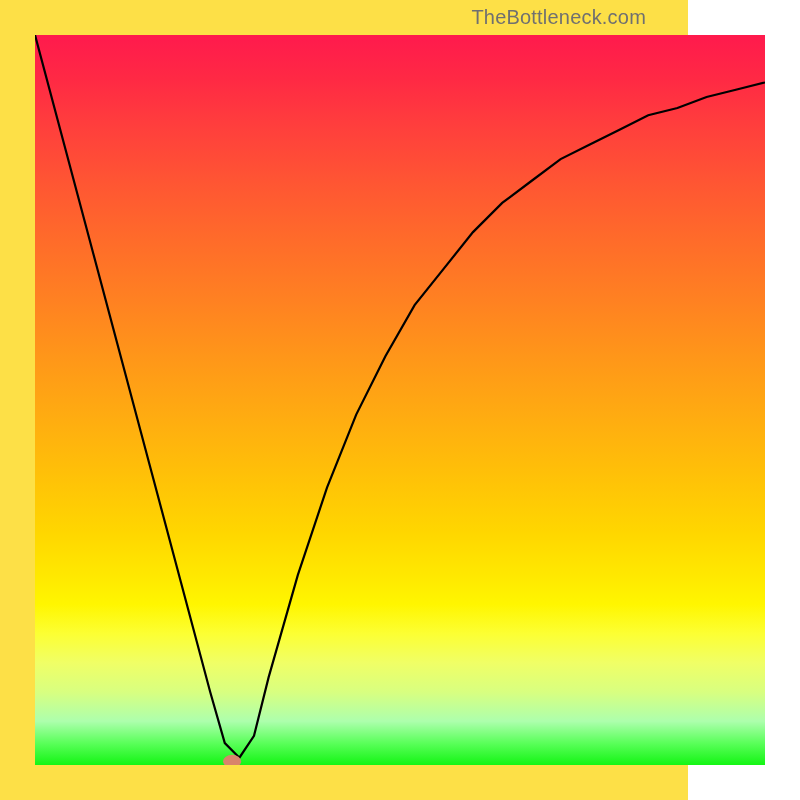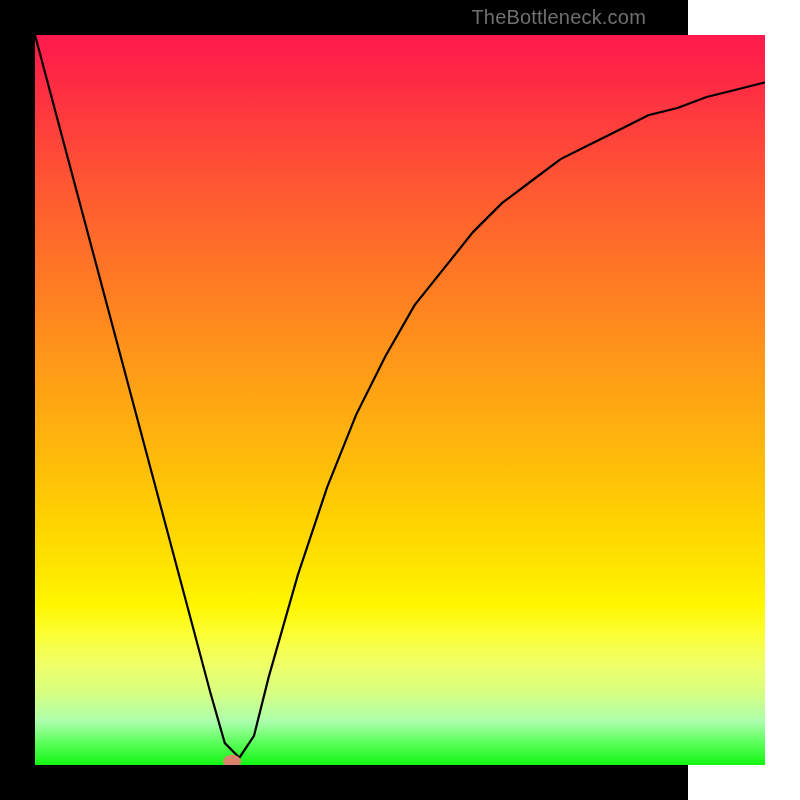--- a/index.html
+++ b/index.html
@@ -6,21 +6,21 @@
     margin: 0;
     padding: 0;
     width: 800px;
     height: 800px;
     overflow: hidden;
   }
   .chart-container {
     position: relative;
     width: 688px;
     height: 800px;
-    background: #000000;
+    background: #fde047;
   }
   .plot-area {
     position: absolute;
     left: 35px;
     top: 35px;
     width: 730px;
     height: 730px;
     background: linear-gradient(to bottom,
       #ff1a4d 0%,
       #ff2944 6%,

